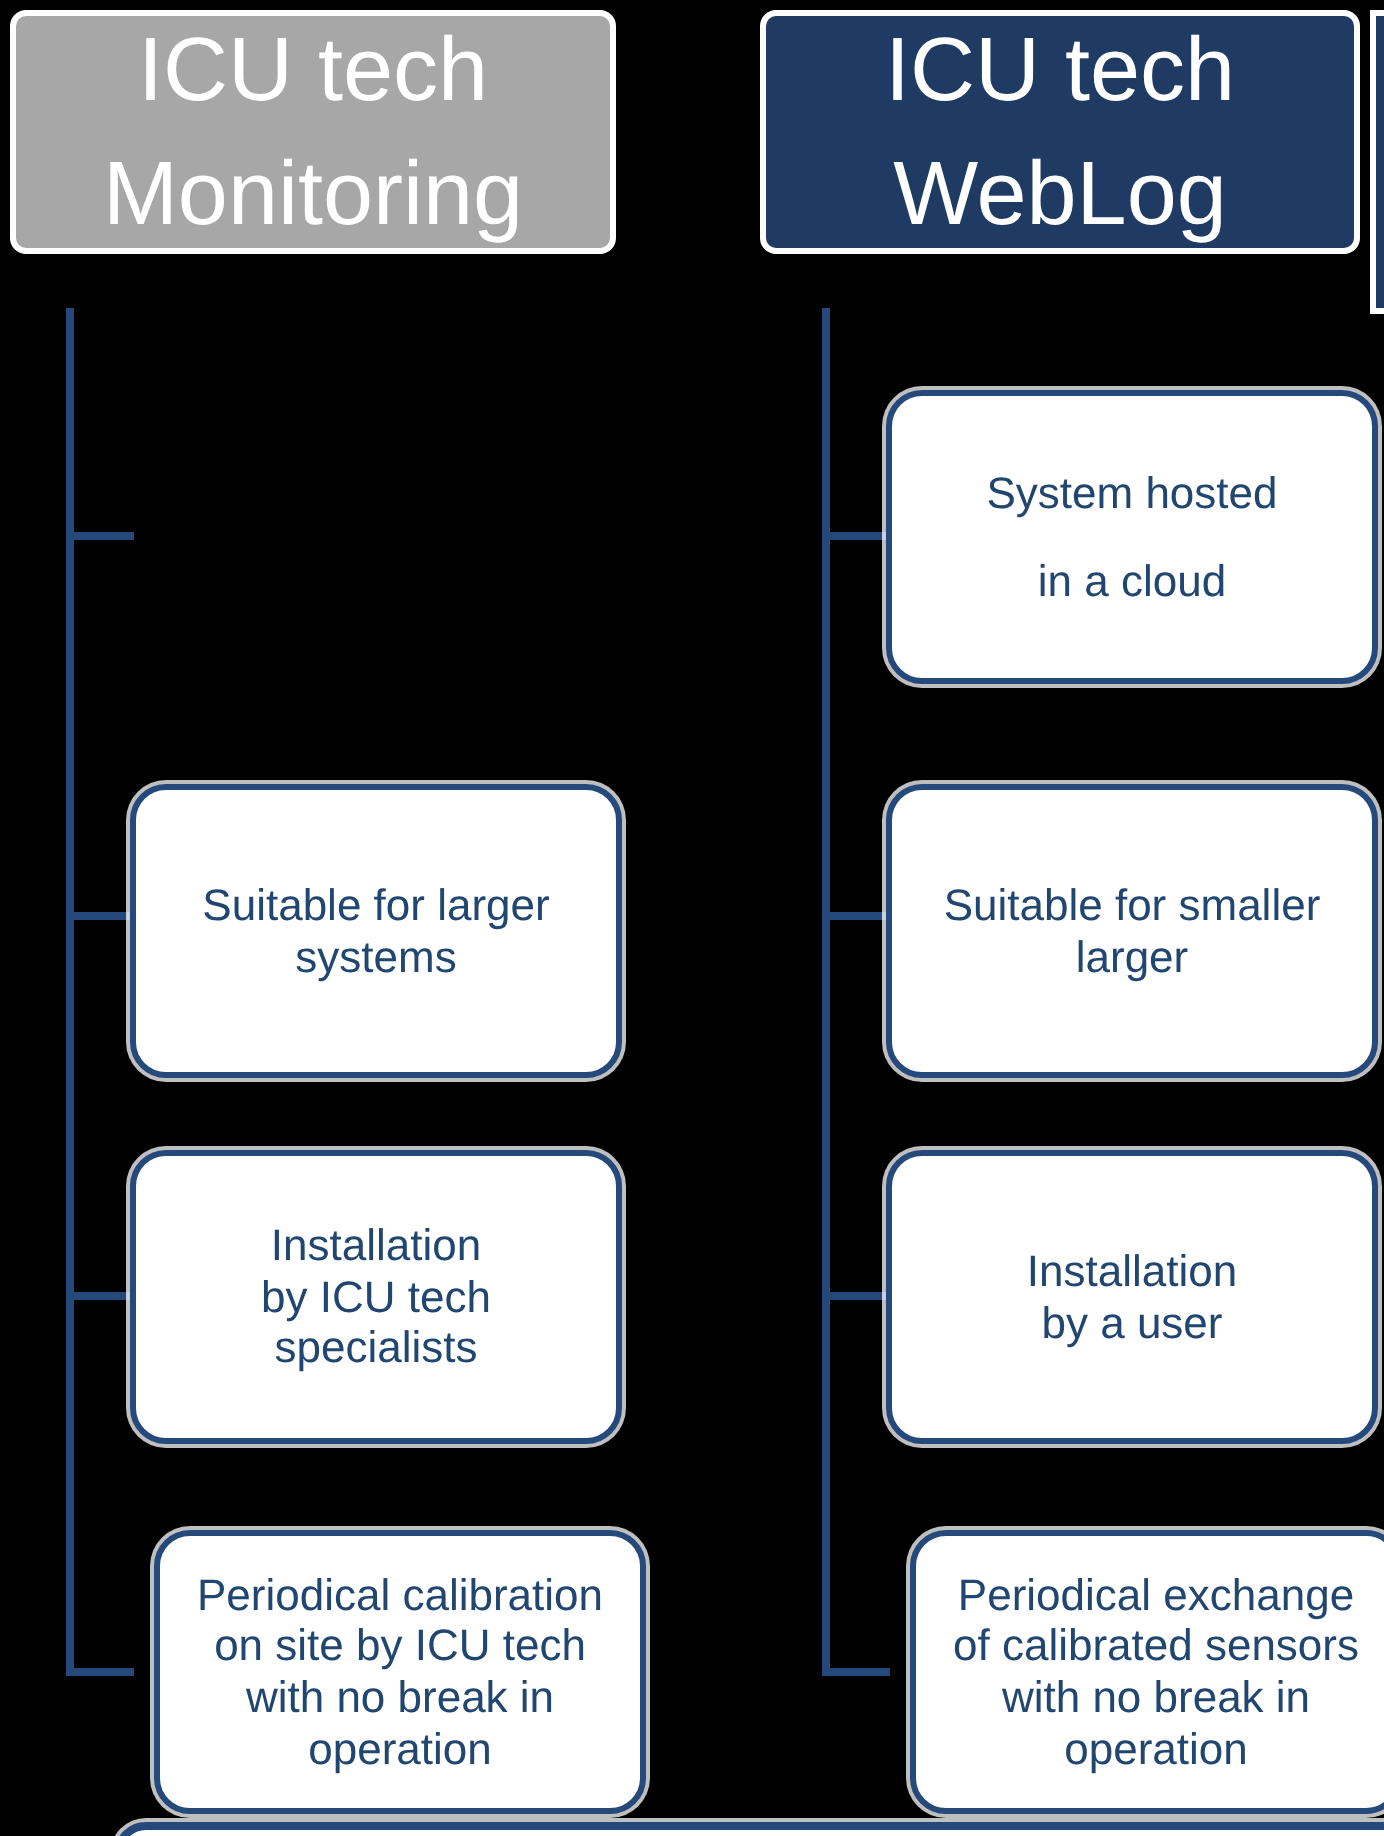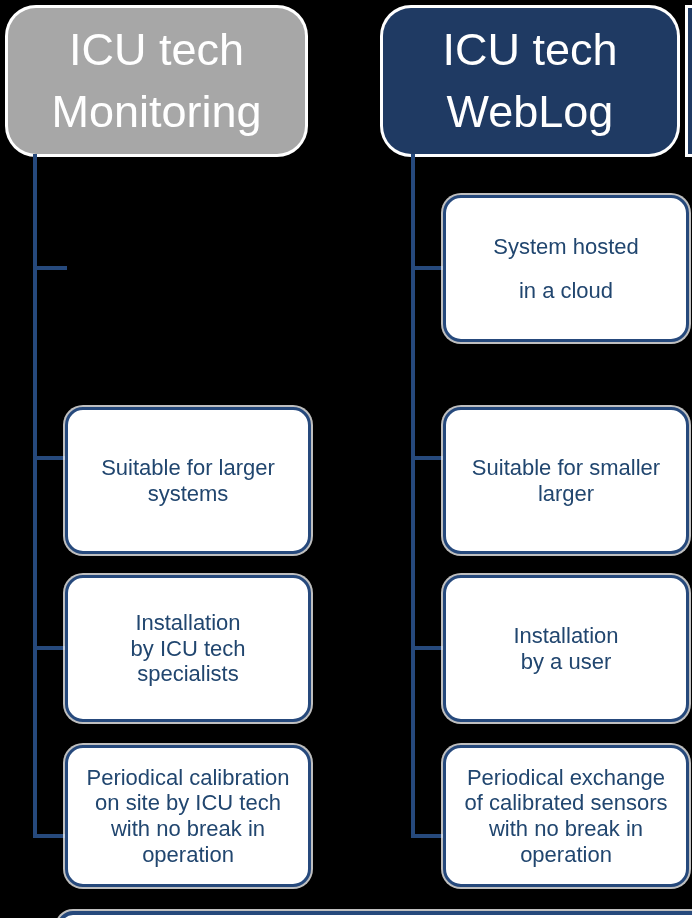--- a/index.html
+++ b/index.html
@@ -12,21 +12,21 @@
     --box-fill:#ffffff;
     --outline:#ffffff;
     --background:#000000;
   }
   html,body{margin:0;padding:0;background:#111;}
   .canvas{
     position:relative;width:692px;height:918px;background:var(--background);
     overflow:hidden;font-family:"Liberation Sans",sans-serif;
   }
   .header-box{
-    position:absolute;top:8px;height:146px;border-radius:28px;
+    position:absolute;top:8px;height:116px;border-radius:5px;
     box-shadow:0 0 0 3px var(--outline);
     display:flex;align-items:center;justify-content:center;text-align:center;
     color:var(--header-text);font-size:45px;line-height:1.38;white-space:pre-line;
   }
   .header-gray{left:8px;width:297px;background:var(--gray-header-fill);}
   .header-blue{left:383px;width:294px;background:var(--blue-header-fill);}
   .edge-sliver{
     position:absolute;left:688px;top:8px;width:30px;height:146px;
     background:var(--blue-header-fill);box-shadow:0 0 0 3px var(--outline);
   }
@@ -42,23 +42,23 @@
   .ch-r4{top:834px;}
   .item-box{
     position:absolute;width:240px;background:var(--box-fill);
     border:3px solid var(--box-border);border-radius:18px;
     box-shadow:0 0 0 2px rgba(255,255,255,0.75);
     display:flex;align-items:center;justify-content:center;text-align:center;
   }
   .col-left{left:65px;}
   .col-right{left:443px;align-items:center;}
   .row-1{top:195px;height:141px;}
-  .row-2{top:407px;height:141px;}
+  .row-2{top:392px;height:141px;}
   .row-3{top:575px;height:141px;}
-  .row-4{top:745px;height:136px;}
+  .row-4{top:765px;height:136px;margin-left:12px;}
   .box-text{
     font-size:22px;line-height:1.16;color:var(--box-text);
     white-space:pre-line;padding:0 8px;
   }
   .box-text.spread{line-height:2.0;}
   .bottom-crop{
     position:absolute;left:57px;top:911px;width:660px;height:60px;
     background:var(--box-fill);border:4px solid var(--box-border);
     border-radius:16px;box-shadow:0 0 0 2px rgba(255,255,255,0.75);
   }

